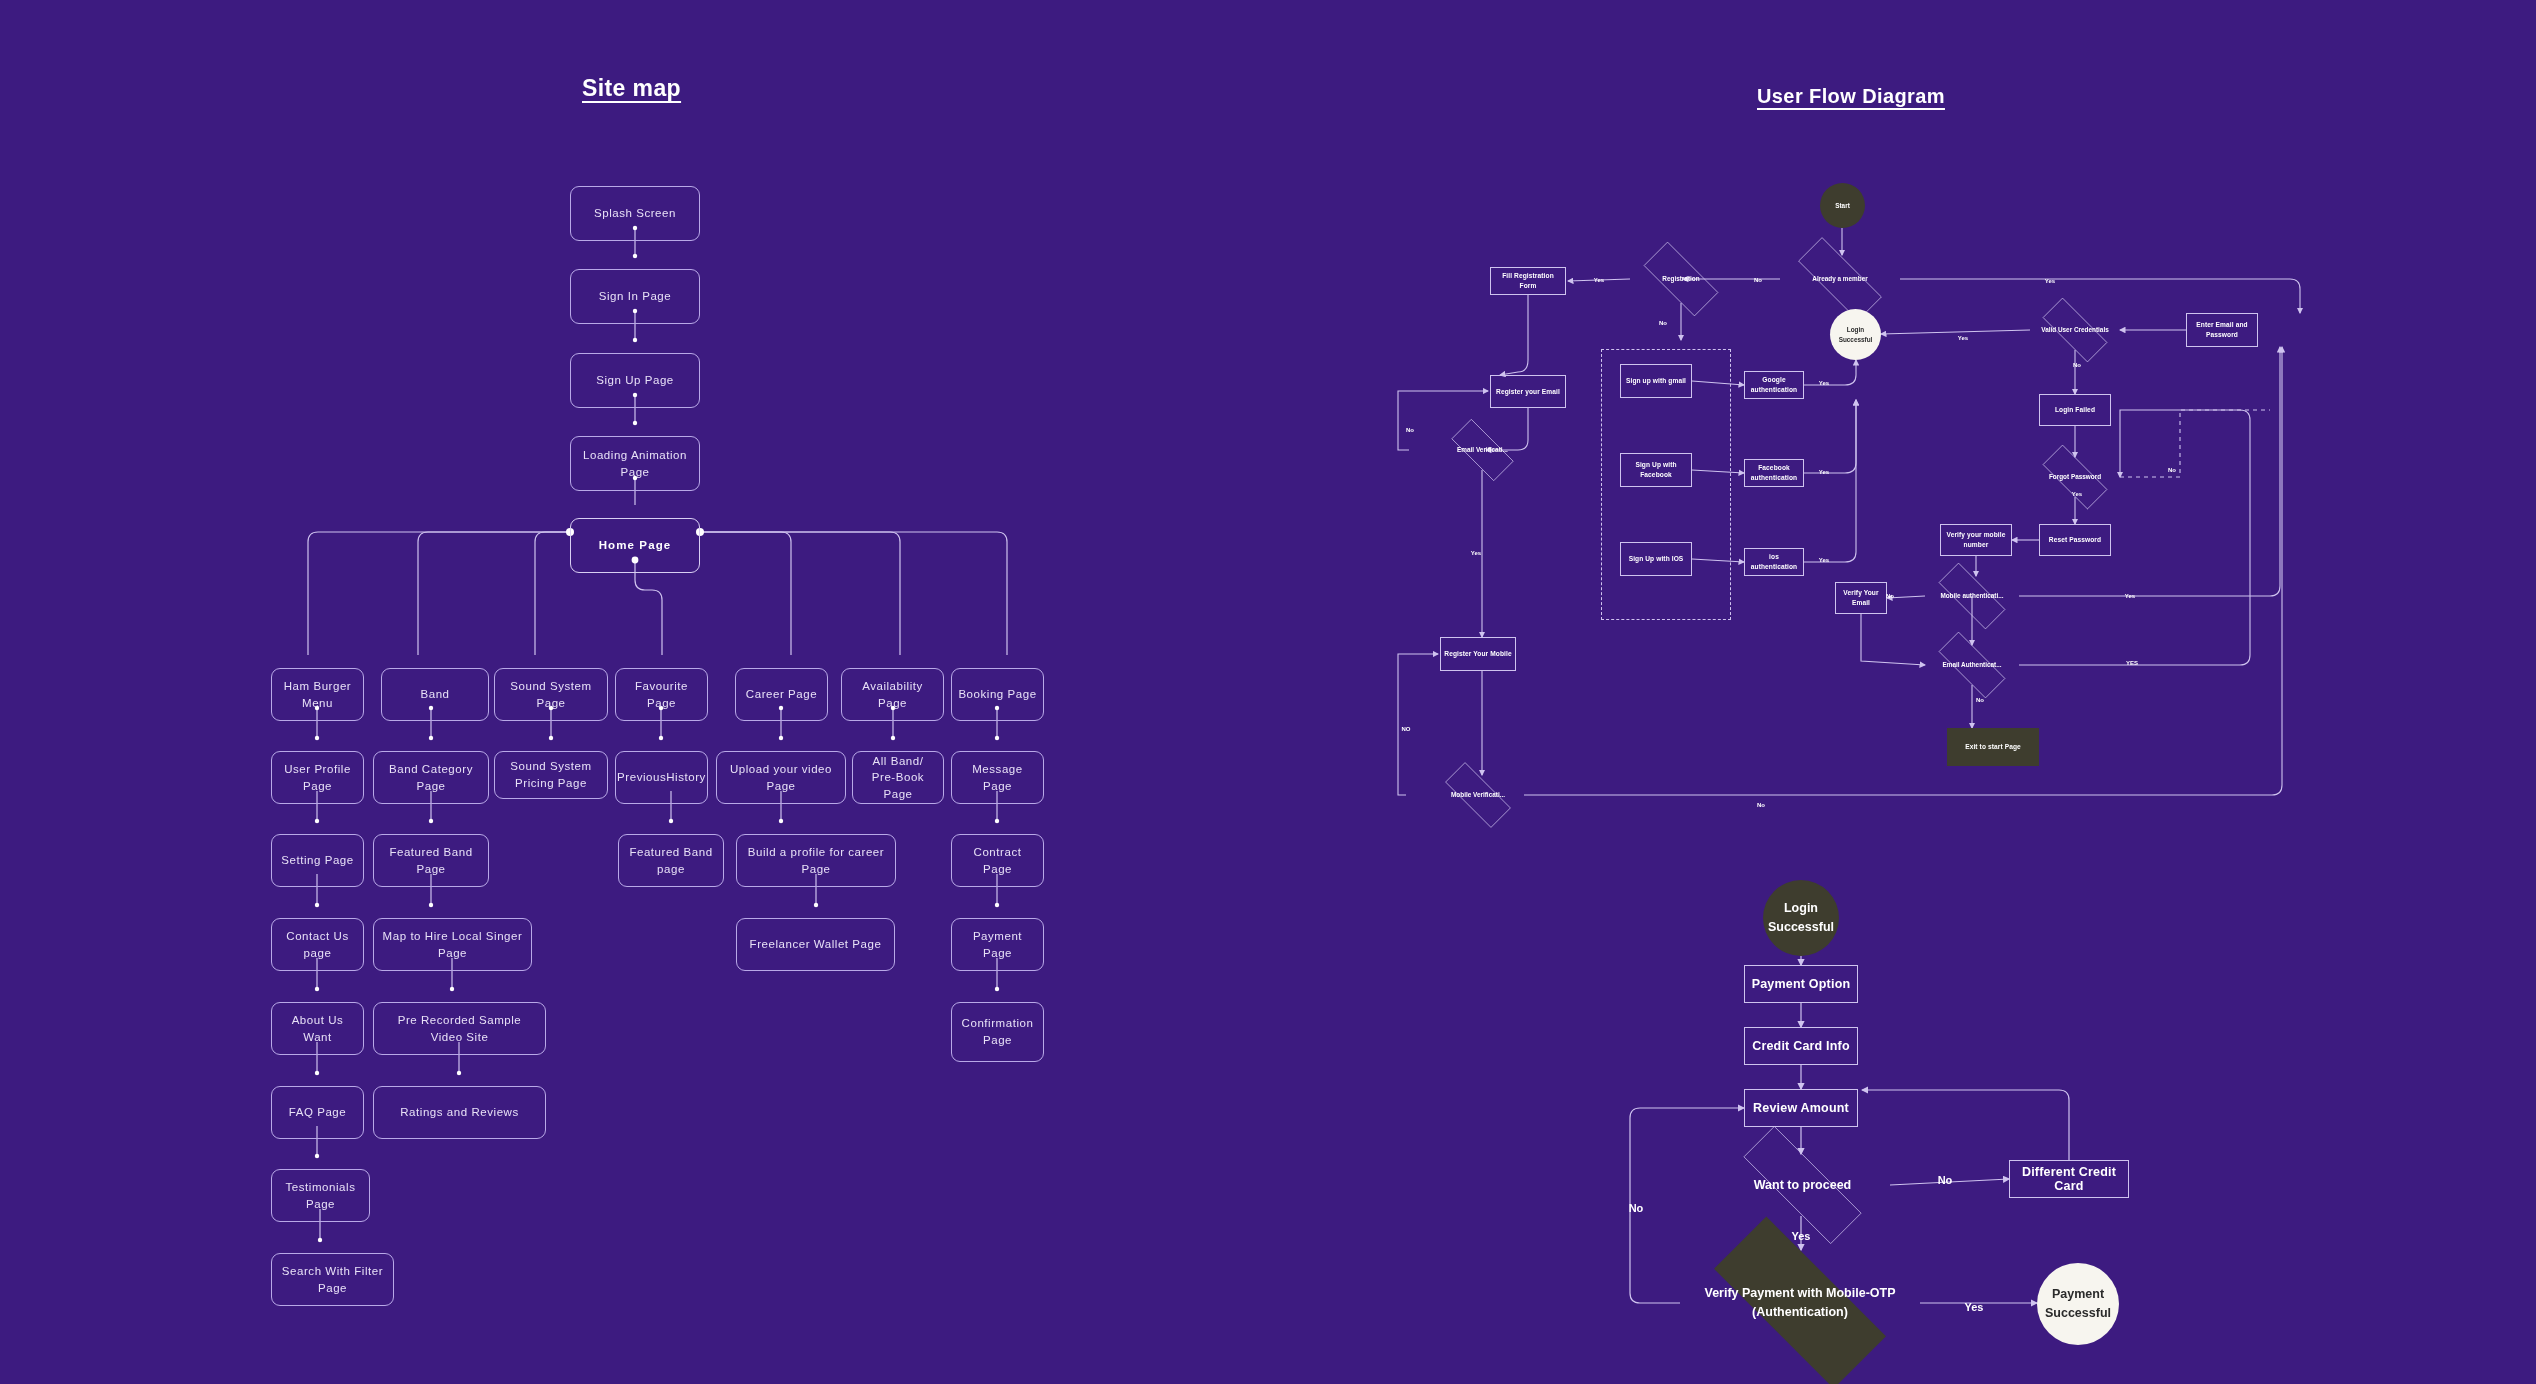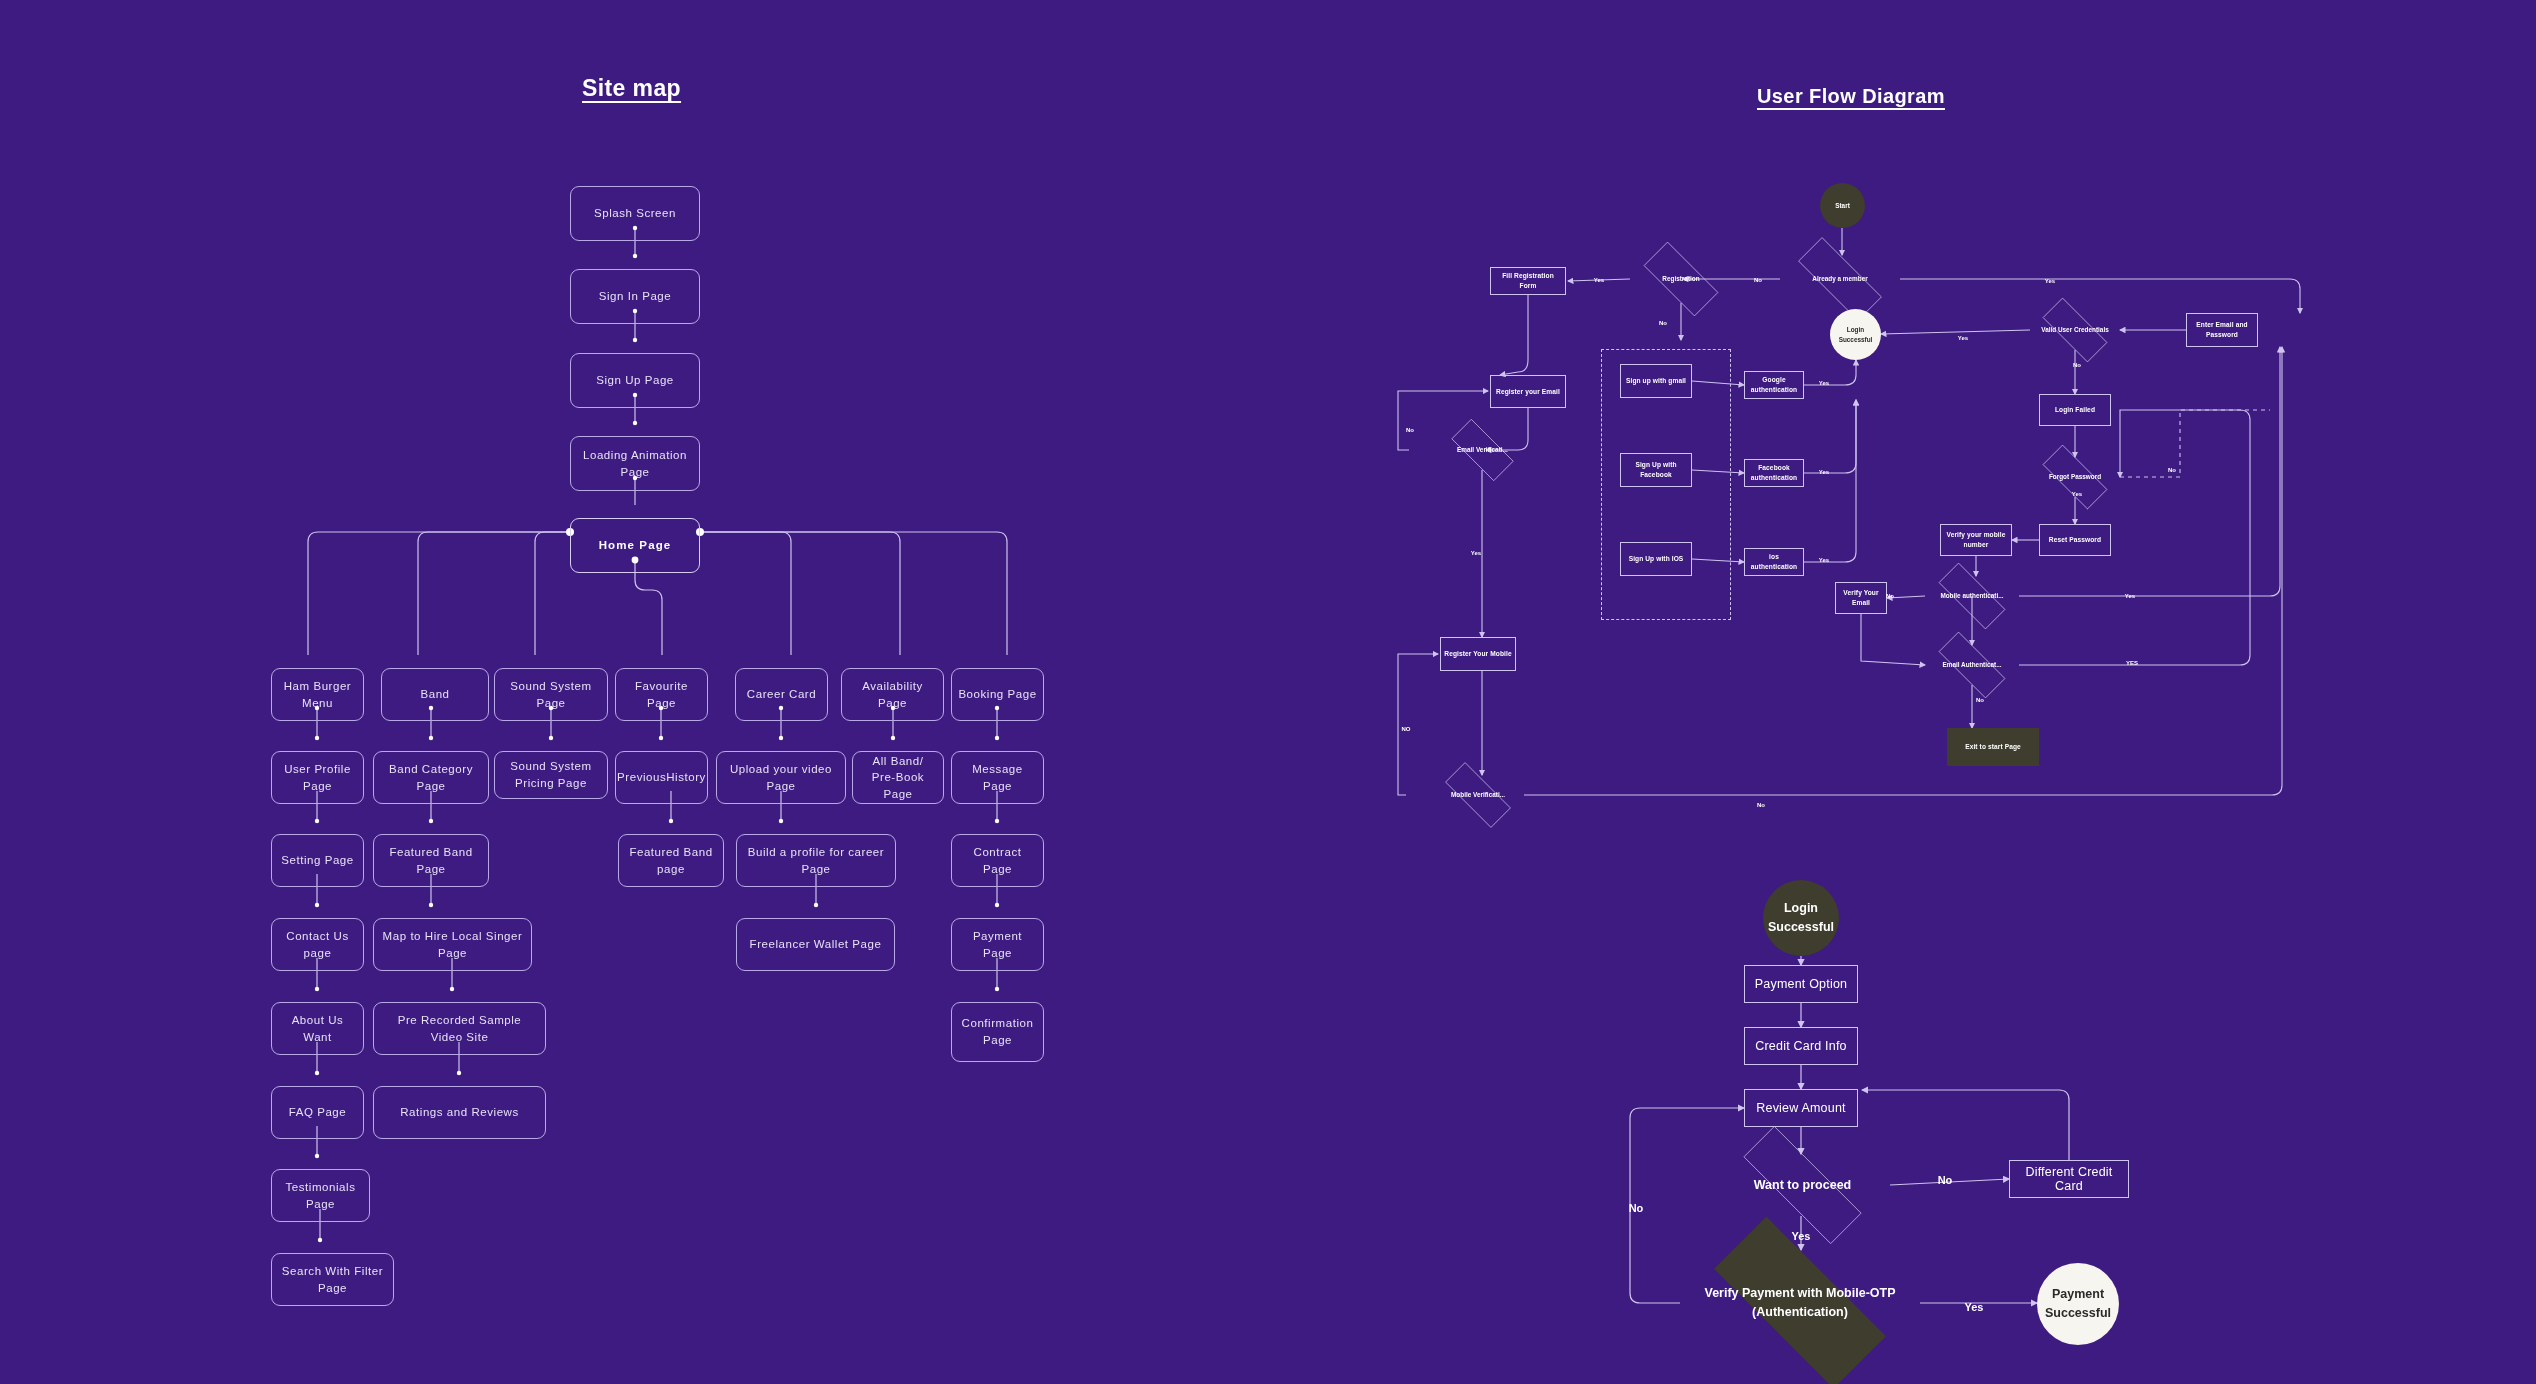--- a/index.html
+++ b/index.html
@@ -60,21 +60,21 @@
   }
   .fill-dark{background:#3e3d2e;color:#ffffff;}
   .fill-white{background:#f7f5ef;color:#2b2b2b;}
   .dashbox{position:absolute;border:1.2px dashed #cfc3ef;box-sizing:border-box;}
 
   
   .bnode{
     position:absolute;box-sizing:border-box;
     border:1.2px solid #cfc3ef;
     display:flex;align-items:center;justify-content:center;
-    text-align:center;color:#ffffff;font-size:12.5px;font-weight:normal;
+    text-align:center;color:#ffffff;font-size:12.5px;font-weight:bold;
     letter-spacing:.2px;
   }
   .bdia{
     position:absolute;display:flex;align-items:center;justify-content:center;
     text-align:center;color:#ffffff;font-size:12.5px;font-weight:bold;line-height:1.5;
   }
   .bdia .dshape{position:absolute;inset:0;border:1.2px solid #cfc3ef;transform:rotate(45deg) scale(.705);transform-origin:center;}
   .bdia.filled .dshape{border:none;background:#3e3d2e;}
   .bdia .dlabel{position:relative;z-index:2;}
   .bcirc{
@@ -250,21 +250,21 @@
   <div id="sitemap-layer">
       <div class="node" style="left: 570px; top: 173px; width: 130px; height: 55px;">Splash Screen</div>
       <div class="node" style="left: 570px; top: 256px; width: 130px; height: 55px;">Sign In Page</div>
       <div class="node" style="left: 570px; top: 340px; width: 130px; height: 55px;">Sign Up Page</div>
       <div class="node" style="left: 570px; top: 423px; width: 130px; height: 55px;">Loading Animation Page</div>
       <div class="node root" style="left: 570px; top: 505px; width: 130px; height: 55px;">Home Page</div>
       <div class="node" style="left: 271px; top: 655px; width: 93px; height: 53px;">Ham Burger Menu</div>
       <div class="node" style="left: 381px; top: 655px; width: 108px; height: 53px;">Band</div>
       <div class="node" style="left: 494px; top: 655px; width: 114px; height: 53px;">Sound System  Page</div>
       <div class="node" style="left: 615px; top: 655px; width: 93px; height: 53px;">Favourite Page</div>
-      <div class="node" style="left: 735px; top: 655px; width: 93px; height: 53px;">Career Card</div>
+      <div class="node" style="left: 735px; top: 655px; width: 93px; height: 53px;">Career Page</div>
       <div class="node" style="left: 841px; top: 655px; width: 103px; height: 53px;">Availability Page</div>
       <div class="node" style="left: 951px; top: 655px; width: 93px; height: 53px;">Booking Page</div>
       <div class="node" style="left: 271px; top: 738px; width: 93px; height: 53px;">User Profile Page</div>
       <div class="node" style="left: 373px; top: 738px; width: 116px; height: 53px;">Band Category Page</div>
       <div class="node" style="left: 494px; top: 738px; width: 114px; height: 48px;">Sound System Pricing Page</div>
       <div class="node" style="left: 615px; top: 738px; width: 93px; height: 53px;">PreviousHistory</div>
       <div class="node" style="left: 716px; top: 738px; width: 130px; height: 53px;">Upload your video Page</div>
       <div class="node" style="left: 852px; top: 738px; width: 92px; height: 53px;">All Band/ Pre-Book Page</div>
       <div class="node" style="left: 951px; top: 738px; width: 93px; height: 53px;">Message Page</div>
       <div class="node" style="left: 271px; top: 821px; width: 93px; height: 53px;">Setting Page</div>

